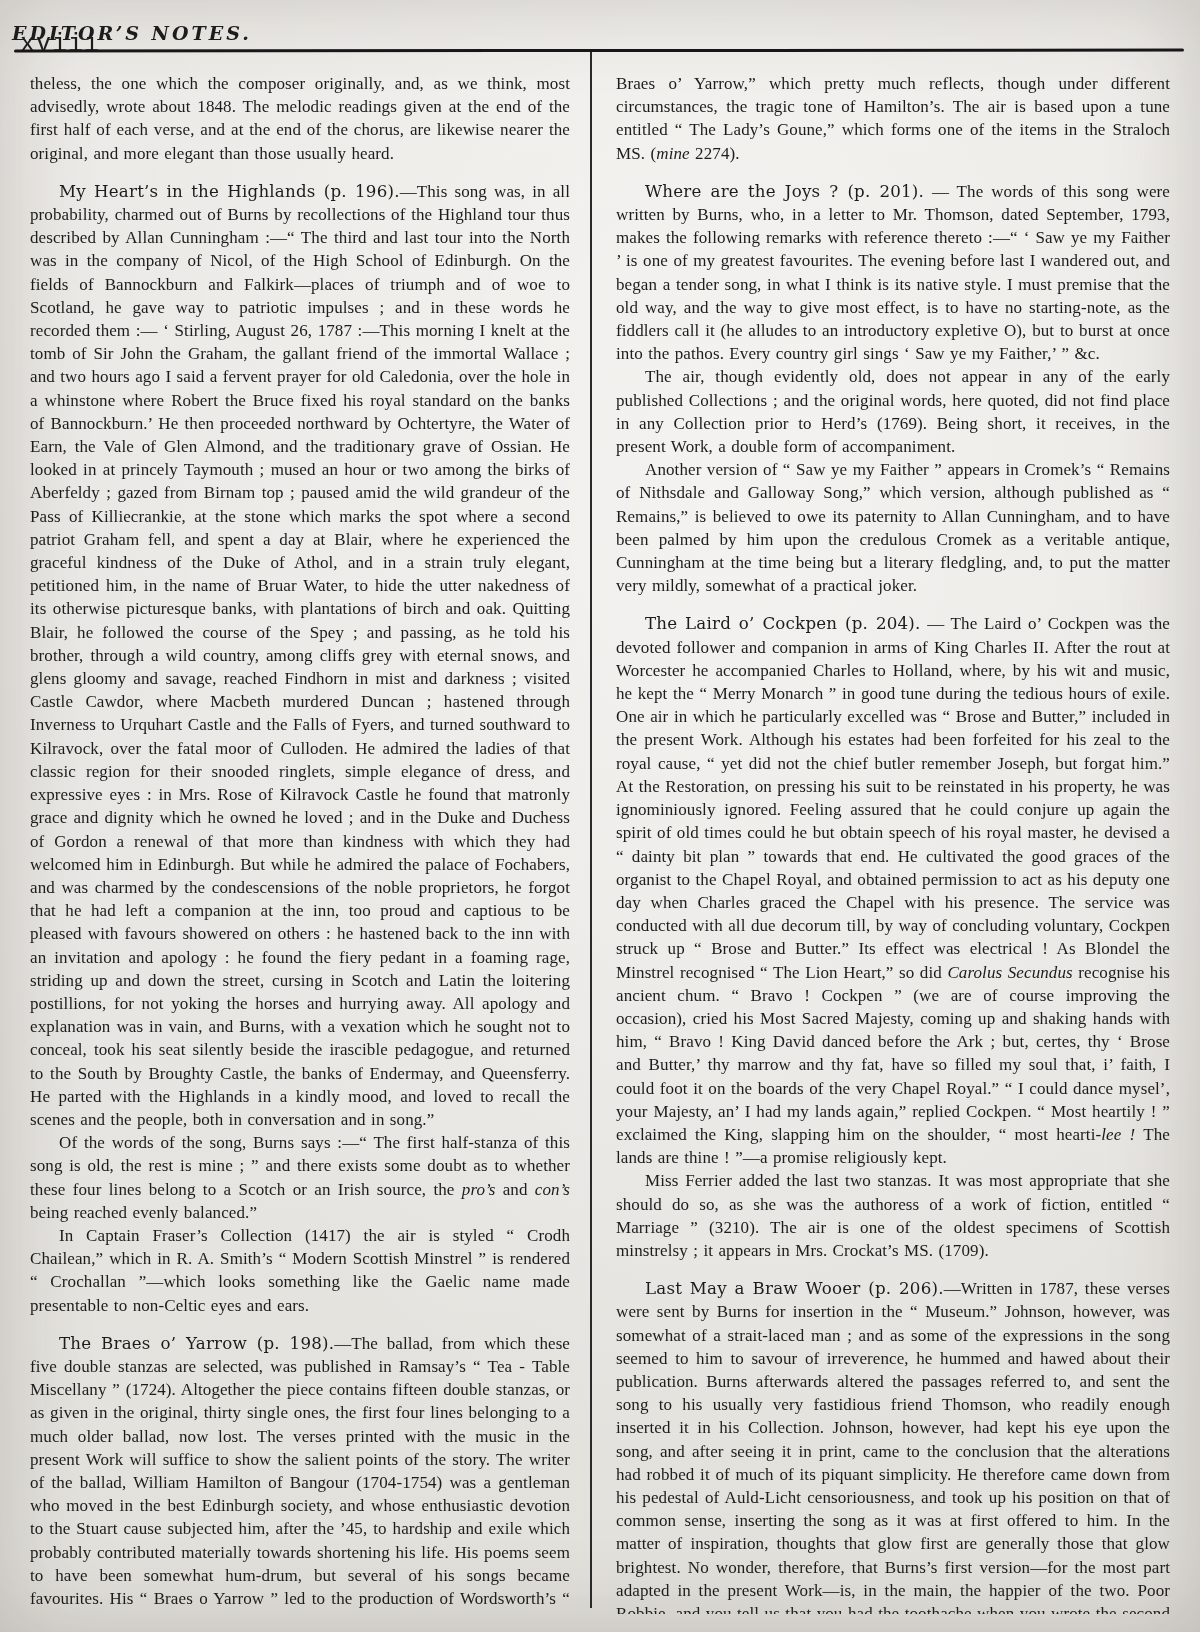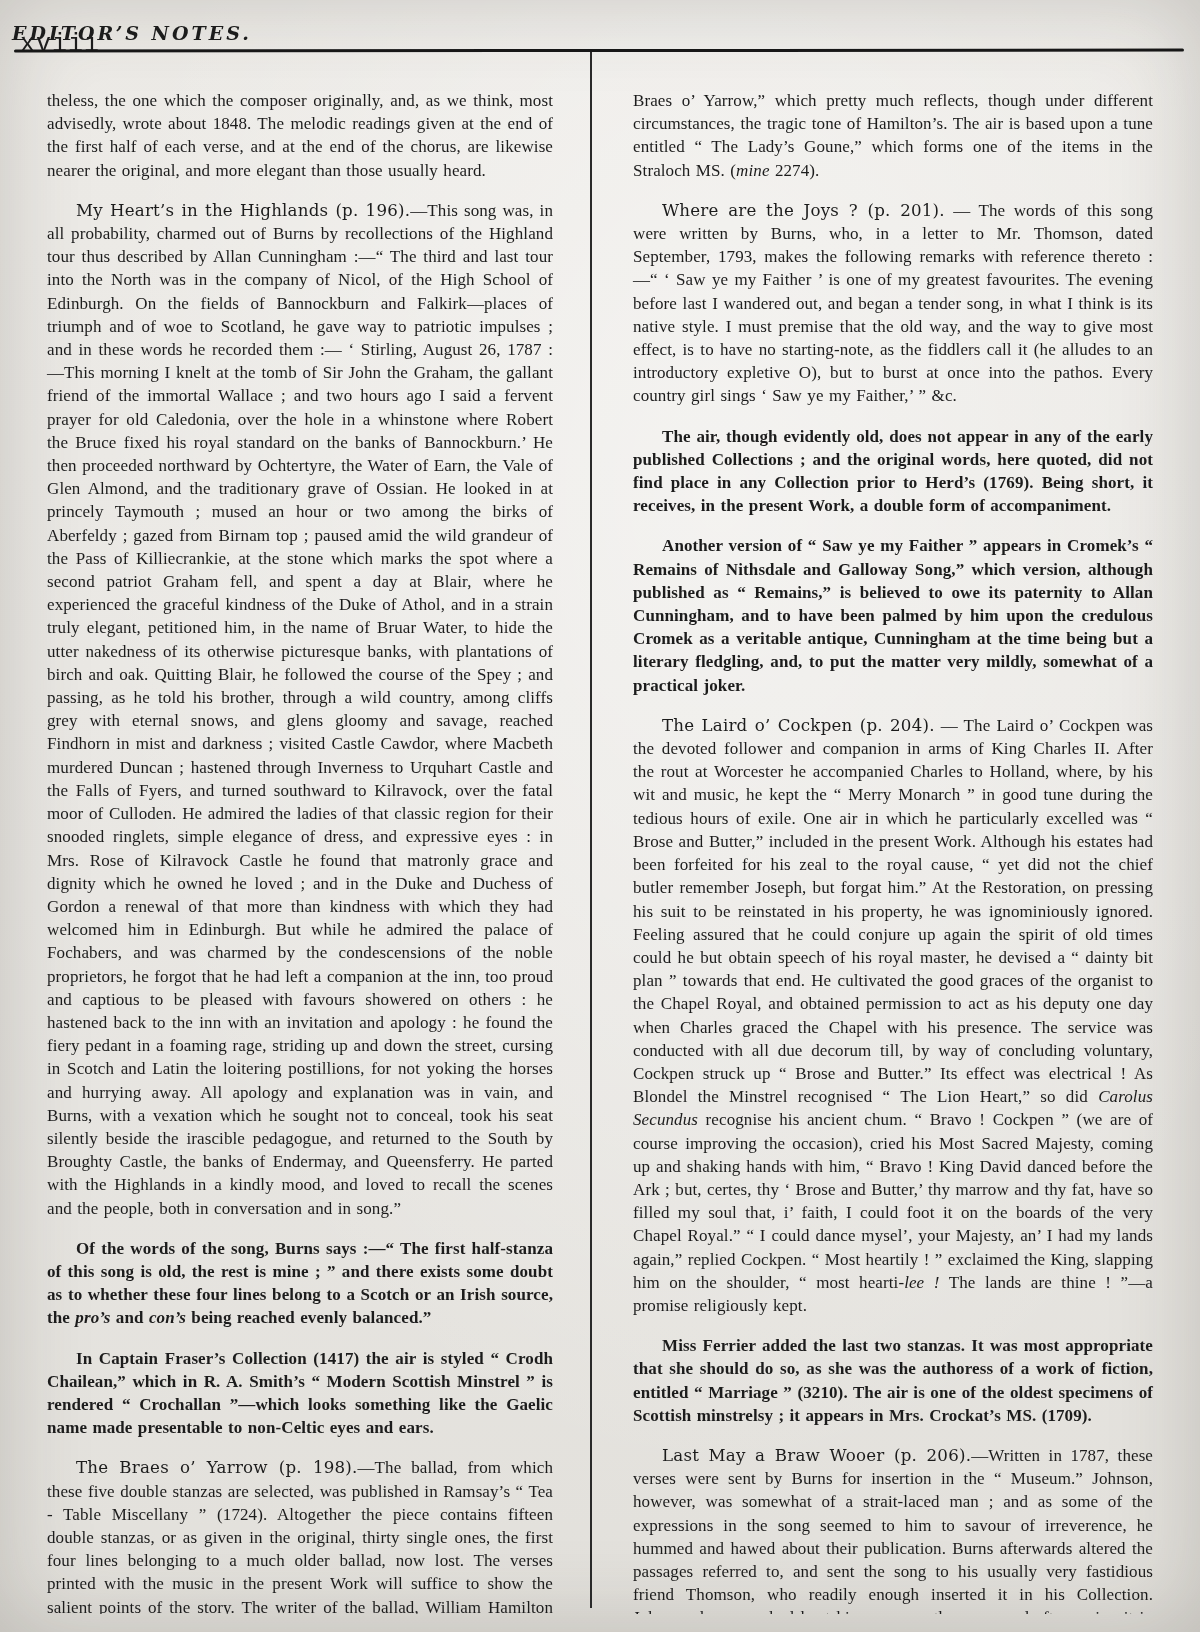--- a/index.html
+++ b/index.html
@@ -60,24 +60,24 @@
     letter-spacing: 0.1px;
   }
   .column.left  { width: 540px; padding: 20px 20px 0 2px; }
   .column.right { flex: 1; padding: 20px 2px 0 24px; }
   .column-divider {
     width: 2px;
     background: #2a2a2a;
     margin-bottom: 6px;
   }
   p.para {
-    margin: 17px;
+    margin: 0;
     text-align: justify;
   }
-  p.para.indent { text-indent: 29px; font-weight: bold; }
+  p.para.indent { text-indent: 29px; }
   p.para.section { text-indent: 29px; margin-top: 15px; }
   p.para .lead {
     font-family: "DejaVu Serif", serif;
     font-weight: normal;
     font-size: 0.98em;
     letter-spacing: 0.2px;
   }
 </style>
 </head>
 <body>

